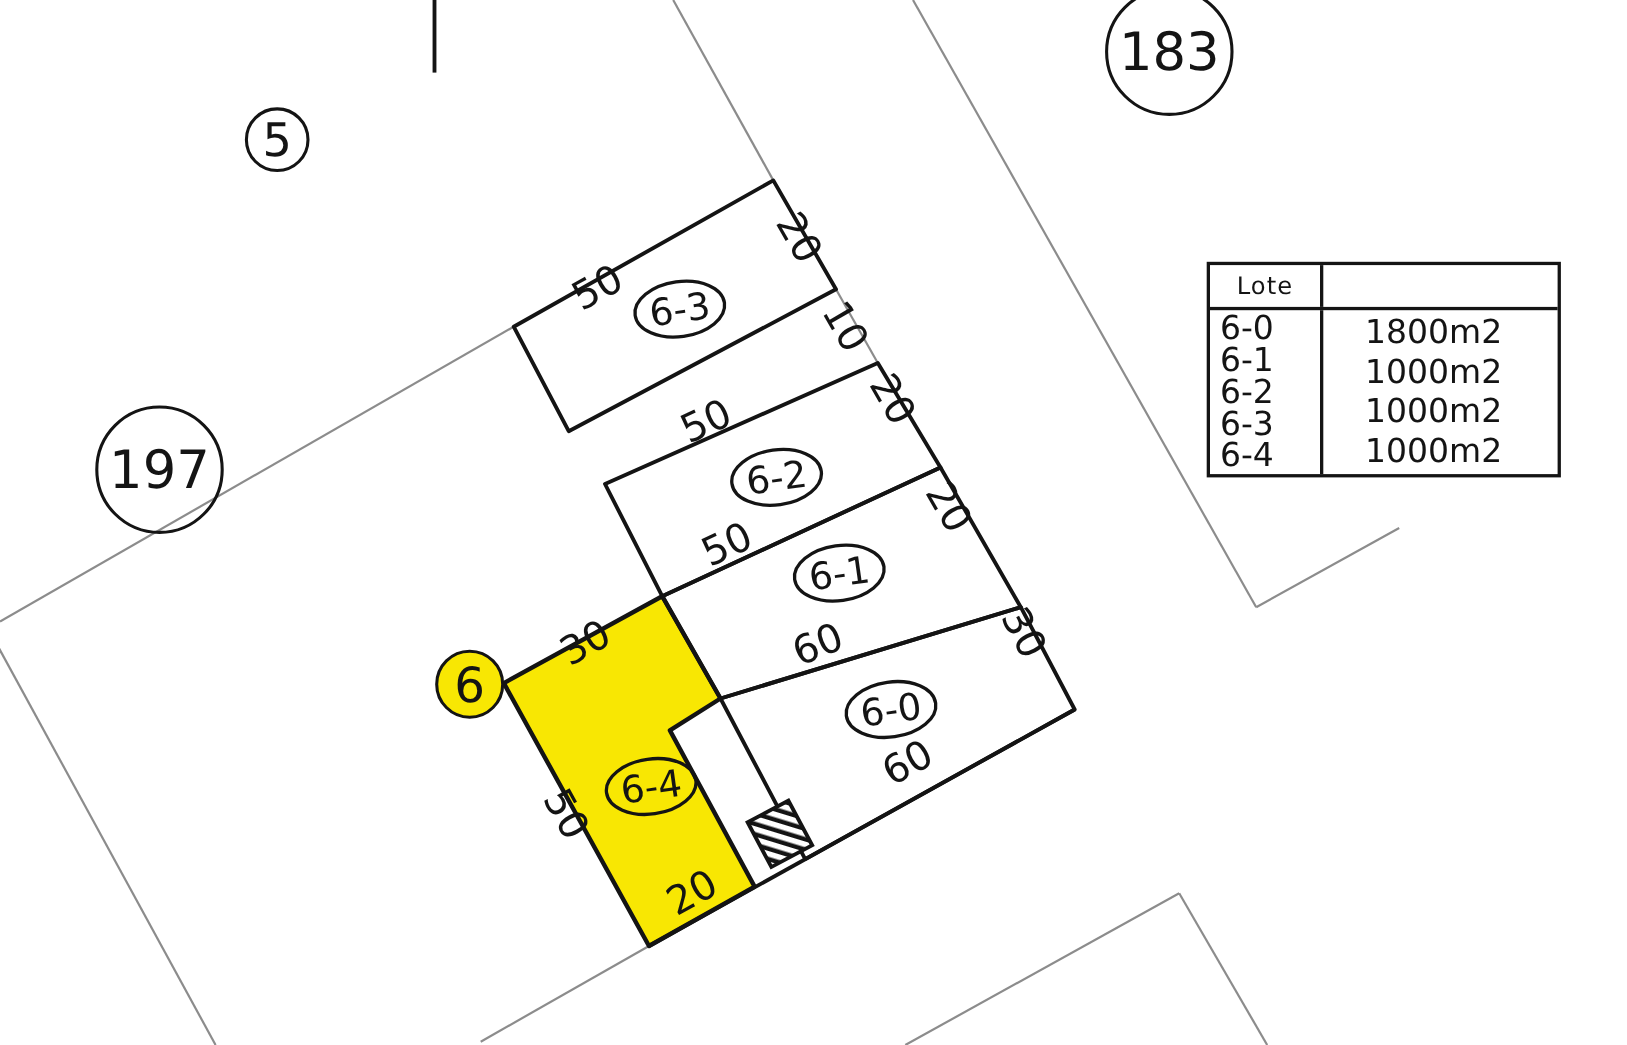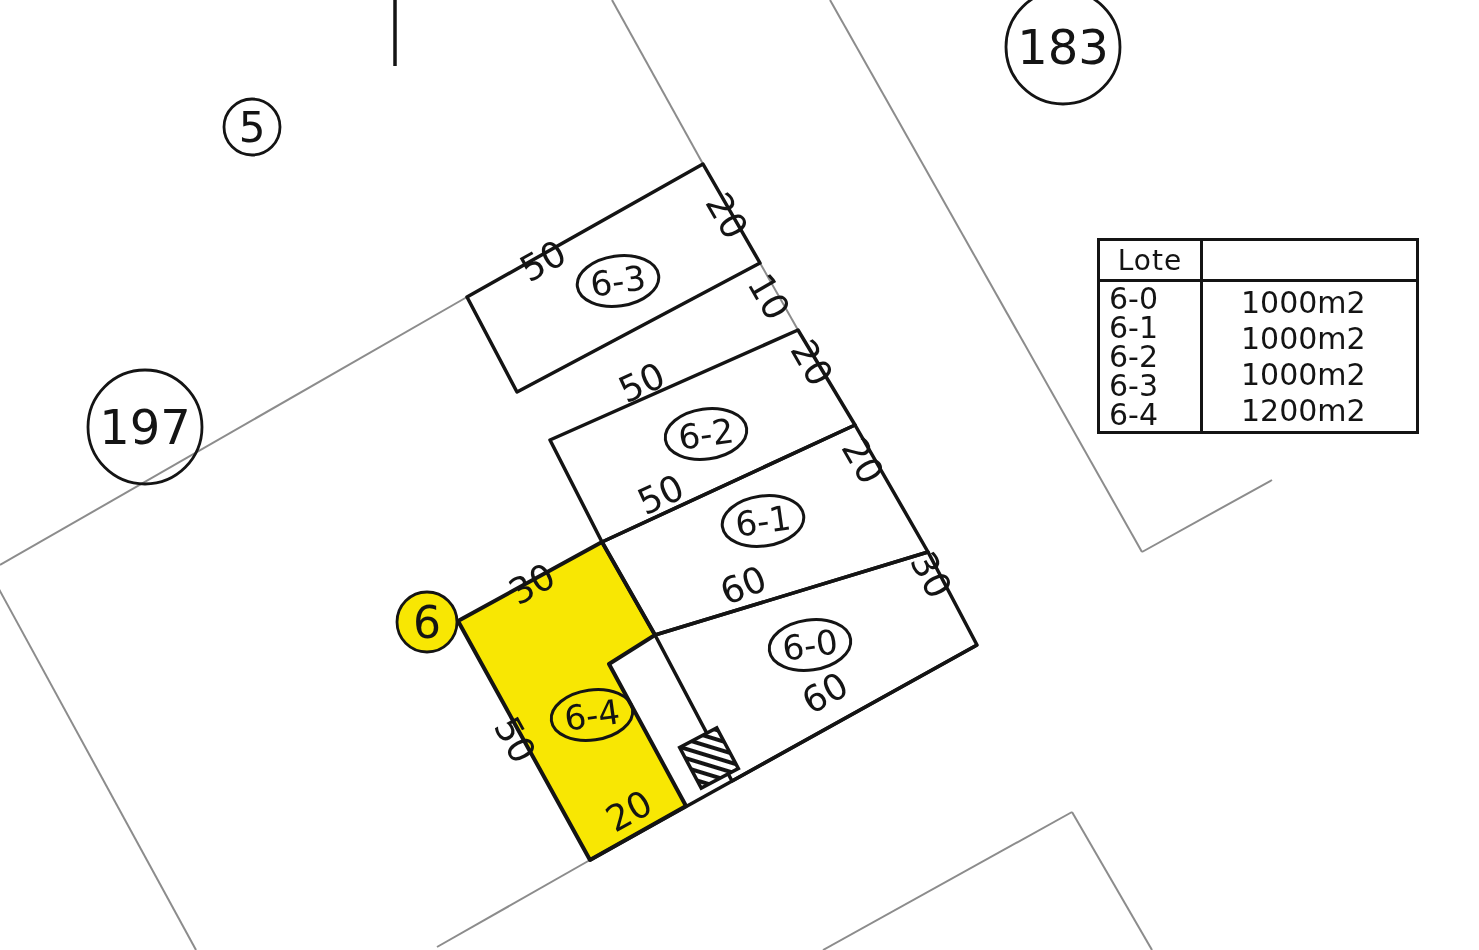--- a/index.html
+++ b/index.html
@@ -43,21 +43,21 @@
   .legend .hdr{
     display:flex;
     border-bottom:3px solid #141414;
     height:42px;box-sizing:border-box;
   }
   .legend .body{display:flex;flex:1;}
   .legend .col-lote{width:103px;border-right:3px solid #141414;box-sizing:border-box;}
   .legend .col-sup{flex:1;}
   .legend .hdr .col-lote,.legend .hdr .col-sup{
     display:flex;align-items:center;justify-content:center;
-    font-size:28px;letter-spacing:1px;
+    font-size:22px;letter-spacing:1px;
   }
   .legend .rows{display:flex;flex-direction:column;justify-content:space-around;height:100%;padding:2px 0;box-sizing:border-box;}
   .legend .rows div{font-size:30px;line-height:29px;white-space:nowrap;}
   .legend .col-lote .rows div{padding-left:9px;}
   .legend .col-sup .rows div{padding-left:38px;}
 </style>
 </head>
 <body>
 
 <div class="stage">
@@ -156,22 +156,22 @@
         <div class="rows">
           <div>6-0</div>
           <div>6-1</div>
           <div>6-2</div>
           <div>6-3</div>
           <div>6-4</div>
         </div>
       </div>
       <div class="col-sup">
         <div class="rows">
+          <div>1800m2</div>
           <div>1000m2</div>
           <div>1000m2</div>
           <div>1000m2</div>
-          <div>1200m2</div>
         </div>
       </div>
     </div>
   </div>
 
 </div>
 
 </body></html>

